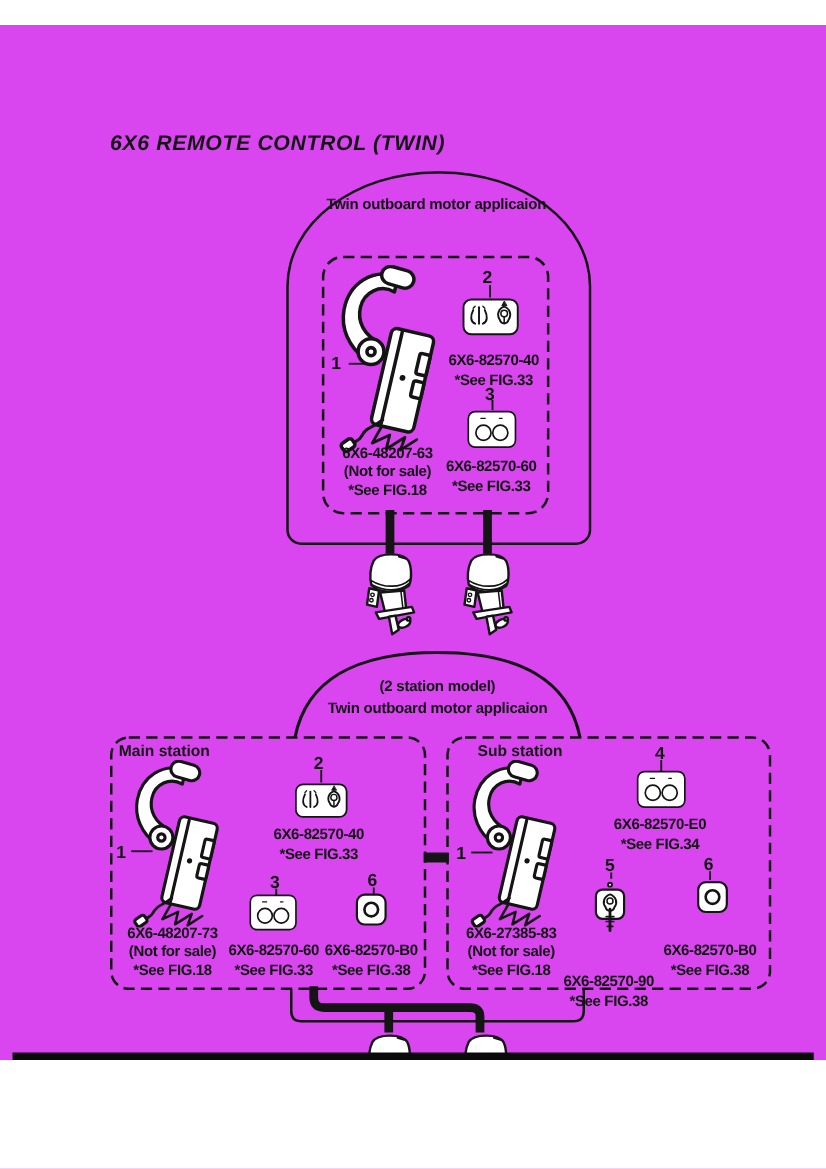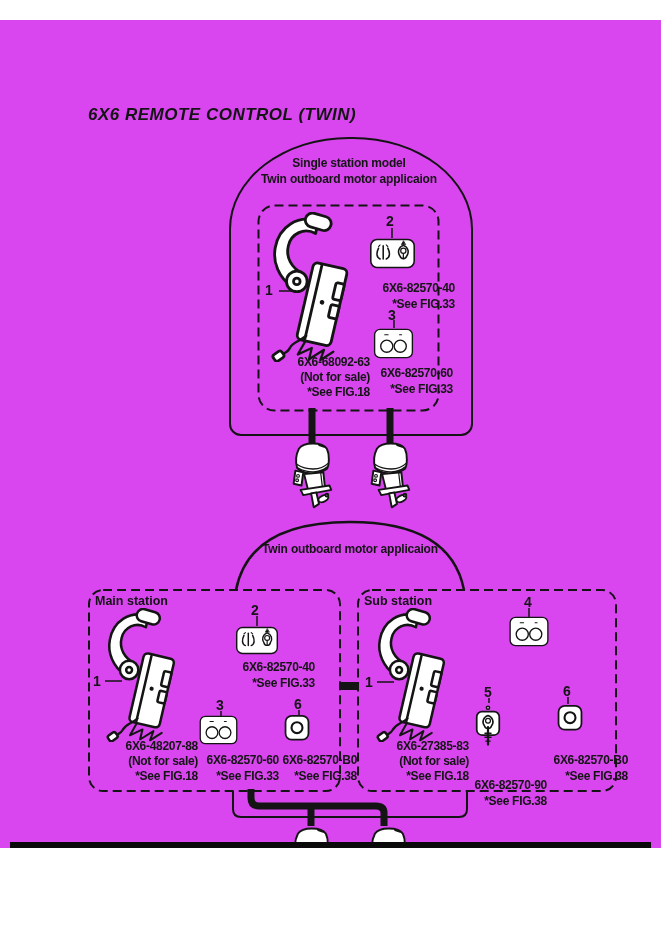--- a/index.html
+++ b/index.html
@@ -1,21 +1,21 @@
 <!DOCTYPE html>
 <html><head>
 <meta charset="utf-8">
 <style>
   html,body{margin:0;padding:0;background:#fff;}
   #stage{position:relative;width:661px;height:828px;background:#d946ef;overflow:hidden;
          font-family:"Liberation Sans","DejaVu Sans",sans-serif;color:#141414;margin-top:20px;}
   .abs{position:absolute;}
   .title{font-size:17px;font-weight:700;font-style:italic;letter-spacing:.5px;}
   .hdr{text-align:center;font-weight:700;font-size:12px;line-height:16px;letter-spacing:-.2px;z-index:4;}
-  .ptext{position:absolute;text-align:right;font-weight:700;font-size:12px;line-height:15.5px;
+  .ptext{position:absolute;text-align:center;font-weight:700;font-size:12px;line-height:15.5px;
          letter-spacing:-.3px;z-index:4;white-space:nowrap;}
   .ptext span{display:block;}
   .ref{position:absolute;font-size:14px;font-weight:600;z-index:5;}
   .stlabel{position:absolute;font-size:12.5px;font-weight:700;z-index:4;text-align:center;}
   .code{font-size:15px;letter-spacing:1.5px;color:#2a2a2a;}
   #topBubble{position:absolute;left:229px;top:117px;width:240px;height:295px;
              border:2.5px solid #141414;border-radius:120px 120px 12px 12px / 92px 92px 12px 12px;z-index:1;}
   svg{display:block;}
   .art{z-index:3;}
   #overlay{z-index:2;}
@@ -92,25 +92,25 @@
         <circle cx="15" cy="15.5" r="6.2" stroke-width="2.4"></circle>
       </g>
     </defs>
   </svg>
 
   <div class="abs title" style="left:88px;top:85px;z-index:4">6X6 REMOTE CONTROL (TWIN)</div>
   <div class="abs code" style="left:74px;top:833px;z-index:4">601R10R-U140</div>
 
   <div id="topBubble"></div>
   <div class="abs hdr" style="left:229px;top:135px;width:240px">
-    <div>Single station model</div>
     <div>Twin outboard motor applicaion</div>
   </div>
 
   <div class="abs hdr" style="left:240px;top:521px;width:220px;line-height:16.5px">
+    <div>(2 station model)</div>
     <div>Twin outboard motor applicaion</div>
   </div>
 
   <svg id="overlay" class="abs" style="left:0;top:0" width="661" height="935" viewBox="0 0 661 935">
     <g stroke="#141414" fill="none">
       <rect x="258.5" y="185.5" width="180" height="205" rx="16" stroke-width="2" stroke-dasharray="9 5"></rect>
       <path d="M236,570 C245,524 285,502 350,502 C415,502 455,524 464,570" stroke-width="2.5"></path>
       <rect x="89" y="570" width="251" height="201" rx="14" stroke-width="2" stroke-dasharray="9 5"></rect>
       <rect x="358" y="570" width="258" height="201" rx="14" stroke-width="2" stroke-dasharray="9 5"></rect>
 
@@ -137,21 +137,21 @@
         <line x1="568" y1="677" x2="568" y2="684"></line>
       </g>
     </g>
   </svg>
 
   <svg class="abs art" style="left:262px;top:192px" width="94" height="150" viewBox="0 0 100 160">
       <use href="#g-remote"></use>
     </svg>
   <div class="ref" style="left:265px;top:262px">1</div>
   <div class="ptext" style="left:250px;top:335px;width:120px;line-height:15px">
-    <span>6X6-68092-63</span>
+    <span>6X6-48207-63</span>
     <span>(Not for sale)</span>
     <span>*See FIG.18</span>
   </div>
 
   <div class="ref" style="left:386px;top:193px">2</div>
   <svg class="abs art" style="left:369px;top:218px" width="47" height="31" viewBox="0 0 60 40">
       <use href="#g-keypanel"></use>
     </svg>
   <div class="ptext" style="left:335px;top:260px;width:120px;line-height:16px">
     <span>6X6-82570-40</span>
@@ -173,21 +173,21 @@
   <svg class="abs art" style="left:362px;top:420px" width="56" height="84" viewBox="0 0 64 96">
       <use href="#g-motor"></use>
     </svg>
 
   <div class="stlabel" style="left:95px;top:574px">Main station</div>
   <svg class="abs art" style="left:98px;top:588px" width="84" height="134" viewBox="0 0 100 160">
       <use href="#g-remote"></use>
     </svg>
   <div class="ref" style="left:93px;top:653px">1</div>
   <div class="ptext" style="left:78px;top:719px;width:120px;line-height:15px">
-    <span>6X6-48207-88</span>
+    <span>6X6-48207-73</span>
     <span>(Not for sale)</span>
     <span>*See FIG.18</span>
   </div>
 
   <div class="ref" style="left:251px;top:582px">2</div>
   <svg class="abs art" style="left:235px;top:606px" width="44" height="29" viewBox="0 0 60 40">
       <use href="#g-keypanel"></use>
     </svg>
   <div class="ptext" style="left:195px;top:639px;width:120px;line-height:16px">
     <span>6X6-82570-40</span>
@@ -205,35 +205,39 @@
 
   <div class="ref" style="left:294px;top:676px">6</div>
   <svg class="abs art" style="left:283px;top:694px" width="28" height="30" viewBox="0 0 30 34">
       <use href="#g-single"></use>
     </svg>
   <div class="ptext" style="left:237px;top:733px;width:120px">
     <span>6X6-82570-B0</span>
     <span>*See FIG.38</span>
   </div>
 
-  <div class="stlabel" style="left:364px;top:574px">Sub station</div>
+  <div class="stlabel" style="left:382px;top:574px">Sub station</div>
   <svg class="abs art" style="left:368px;top:588px" width="84" height="134" viewBox="0 0 100 160">
       <use href="#g-remote"></use>
     </svg>
   <div class="ref" style="left:365px;top:654px">1</div>
   <div class="ptext" style="left:349px;top:719px;width:120px;line-height:15px">
     <span>6X6-27385-83</span>
     <span>(Not for sale)</span>
     <span>*See FIG.18</span>
   </div>
 
   <div class="ref" style="left:524px;top:574px">4</div>
   <svg class="abs art" style="left:507px;top:596px" width="44" height="31" viewBox="0 0 60 46">
       <use href="#g-twocircle"></use>
     </svg>
+  <div class="ptext" style="left:468px;top:632px;width:120px">
+    <span>6X6-82570-E0</span>
+    <span>*See FIG.34</span>
+  </div>
 
   <div class="ref" style="left:484px;top:664px">5</div>
   <svg class="abs art" style="left:475px;top:681px" width="26" height="49" viewBox="0 0 30 48">
       <use href="#g-keyswitch"></use>
     </svg>
   <div class="ptext" style="left:427px;top:758px;width:120px">
     <span>6X6-82570-90</span>
     <span>*See FIG.38</span>
   </div>
 

